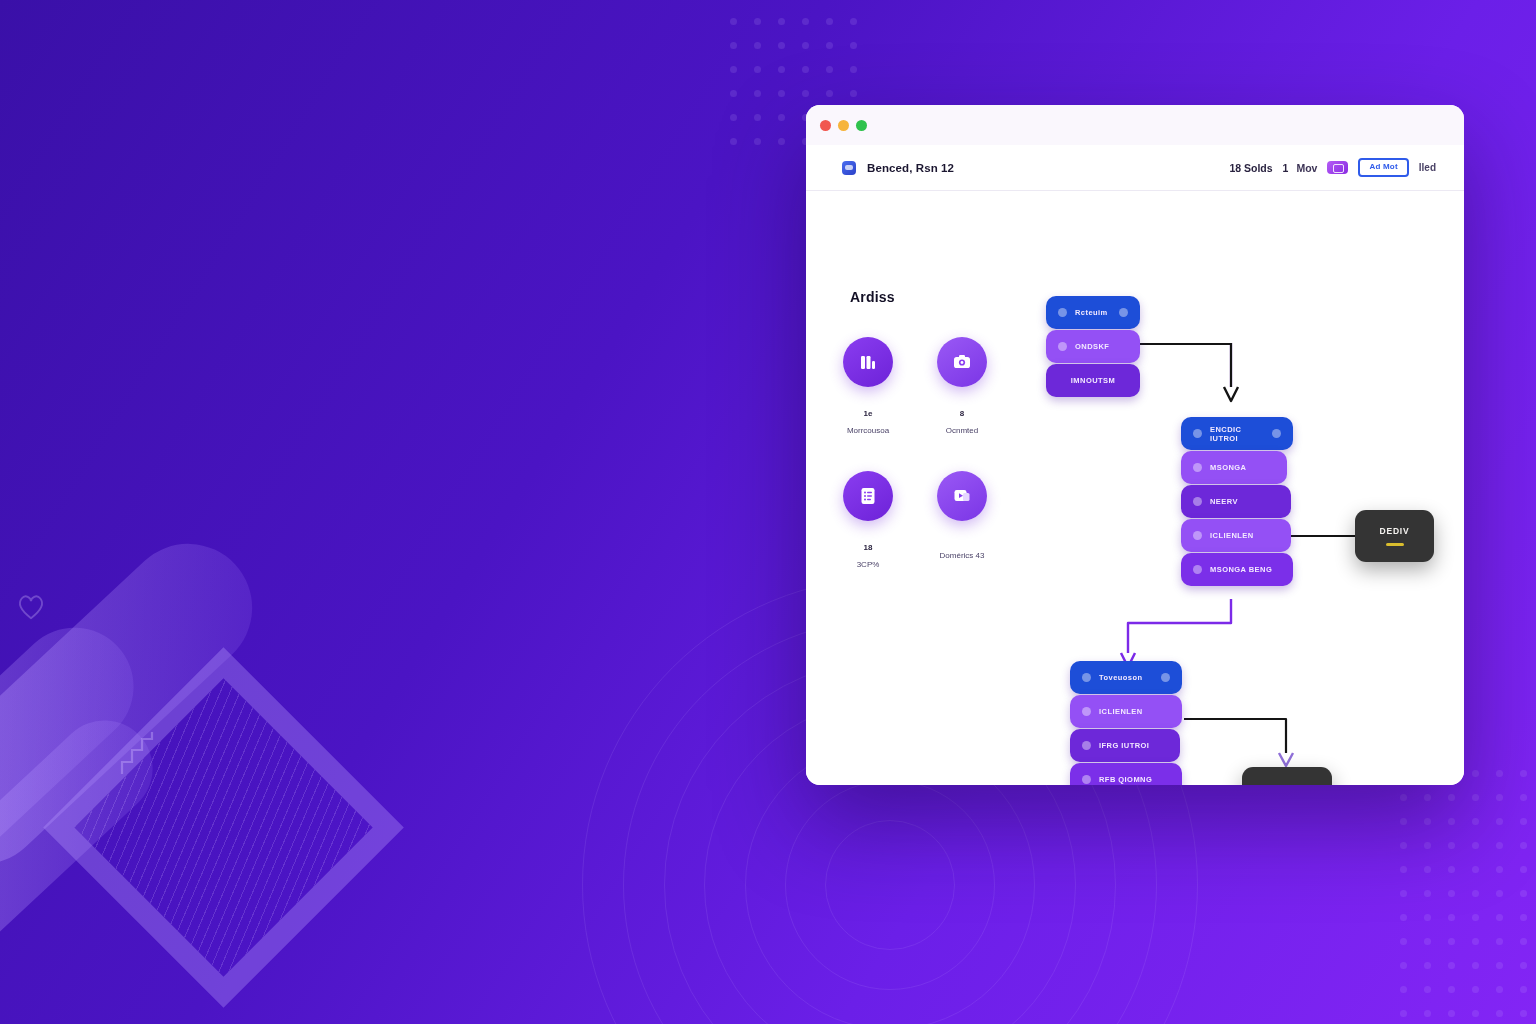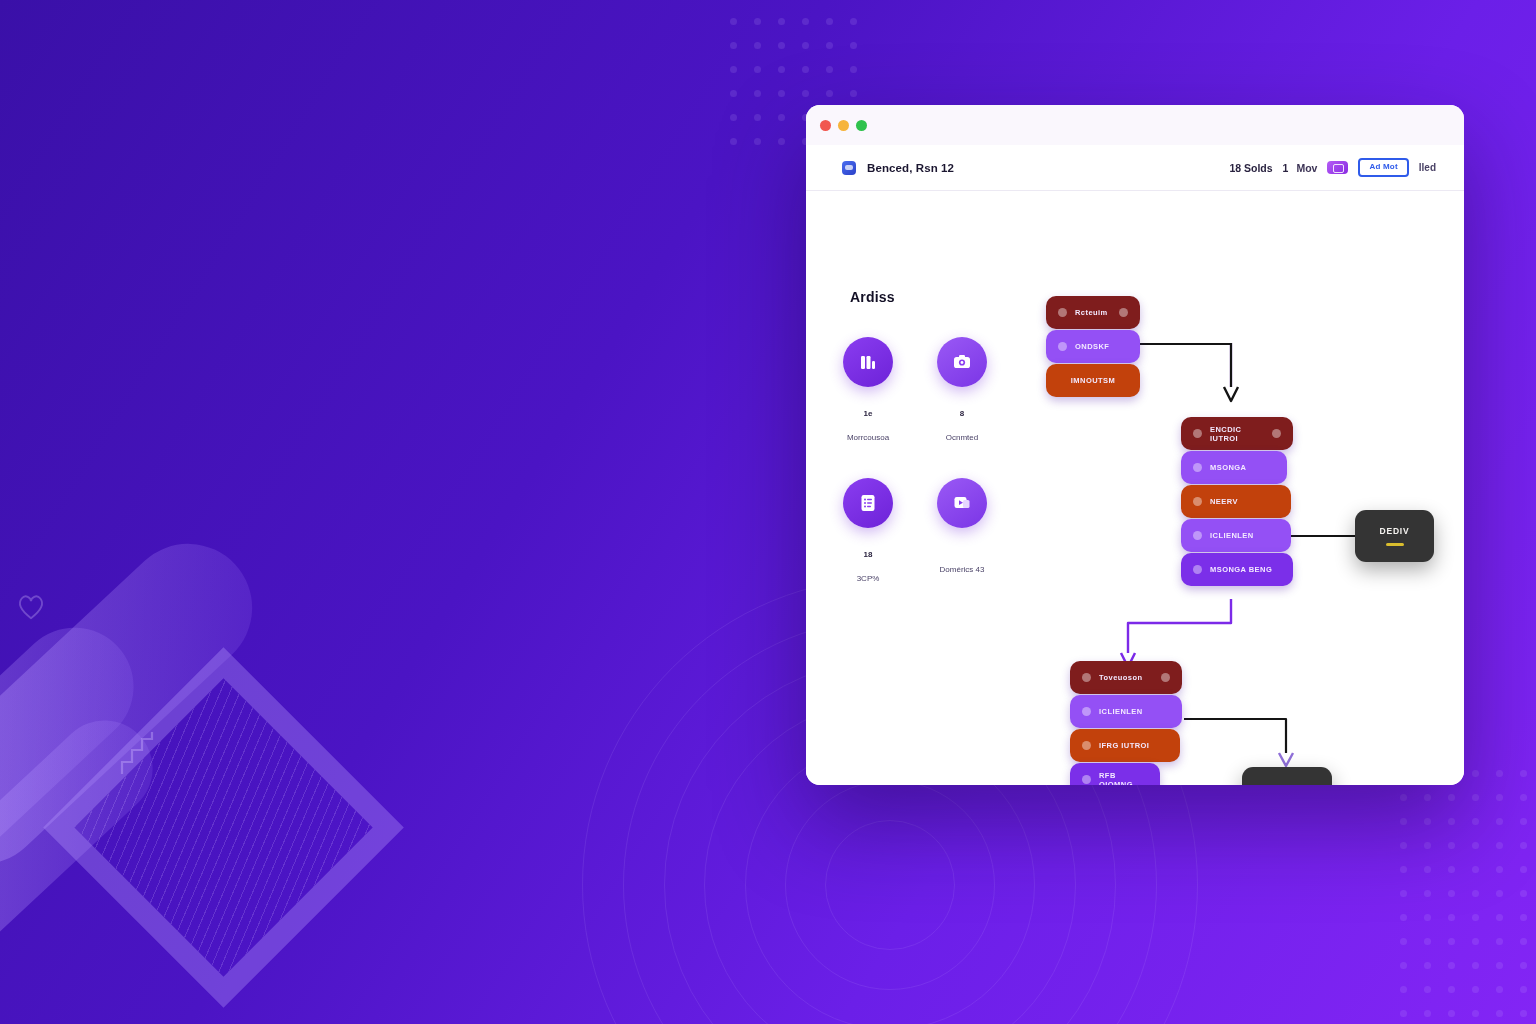--- a/index.html
+++ b/index.html
@@ -112,38 +112,38 @@
   .igrid-row { display:flex; gap:38px; margin-bottom:34px; }
   .icell { width:56px; display:flex; flex-direction:column; align-items:center; }
   .ibubble {
     width:50px; height:50px; border-radius:50%;
     background:linear-gradient(145deg,#8a3df0,#6d22d8);
     display:flex; align-items:center; justify-content:center;
     box-shadow:0 5px 14px rgba(105,30,215,.30);
   }
   .icell.alt .ibubble { background:linear-gradient(145deg,#9a59f5,#7b35e6); }
   .icap  { font-size:8px; color:#2b2440; margin-top:22px; font-weight:700; text-align:center; }
-  .isub  { font-size:8px; color:#4b4368; margin-top:15px; text-align:center; line-height:1.35; max-width:74px; }
+  .isub  { font-size:8px; color:#4b4368; margin-top:8px; text-align:center; line-height:1.35; max-width:74px; }
 
   
   .node { position:absolute; border-radius:11px; overflow:visible; }
   .node-row {
     position:relative; display:flex; align-items:center; gap:8px;
     padding:0 12px; height:33px; border-radius:10px;
     font-size:7.5px; font-weight:800; color:#f3e9ff; letter-spacing:.45px;
     box-shadow:0 4px 10px rgba(70,15,160,.28);
   }
   .node-row .bullet {
     width:9px; height:9px; border-radius:50%;
     background:rgba(255,255,255,.40); flex:0 0 auto;
   }
   .node-row .bullet.right { margin-left:auto; }
-  .r-a { background:#7f1d1d; }
+  .r-a { background:#1d4ed8; }
   .r-b { background:#9450f5; }
-  .r-c { background:#c2410c; }
+  .r-c { background:#6d28d9; }
   .r-d { background:#7b2fe9; }
 
   .node-dark {
     position:absolute; border-radius:11px; background:#343434;
     display:flex; flex-direction:column; align-items:center; justify-content:center;
     box-shadow:0 8px 20px rgba(0,0,0,.32);
   }
   .node-dark .lbl {
     font-size:8.5px; font-weight:800; color:#f4f2ef; letter-spacing:.8px;
   }
@@ -456,21 +456,21 @@
         <span class="bullet right"></span>
       </div>
       <div class="node-row r-b" style="width:112px; margin-top:1px;">
         <span class="bullet"></span>
         <span>ICLIENLEN</span>
       </div>
       <div class="node-row r-c" style="width:110px; margin-top:1px;">
         <span class="bullet"></span>
         <span>IFRG IUTROI</span>
       </div>
-      <div class="node-row r-d" style="width:90px; margin-top:1px;">
+      <div class="node-row r-d" style="width:112px; margin-top:1px;">
         <span class="bullet"></span>
         <span>RFB QIOMNG</span>
       </div>
     </div>
 
     <div class="node-dark" style="left:549px; top:319px; width:79px; height:52px;">
       <span class="lbl">DEDIV</span>
       <span class="bar"></span>
     </div>
 

